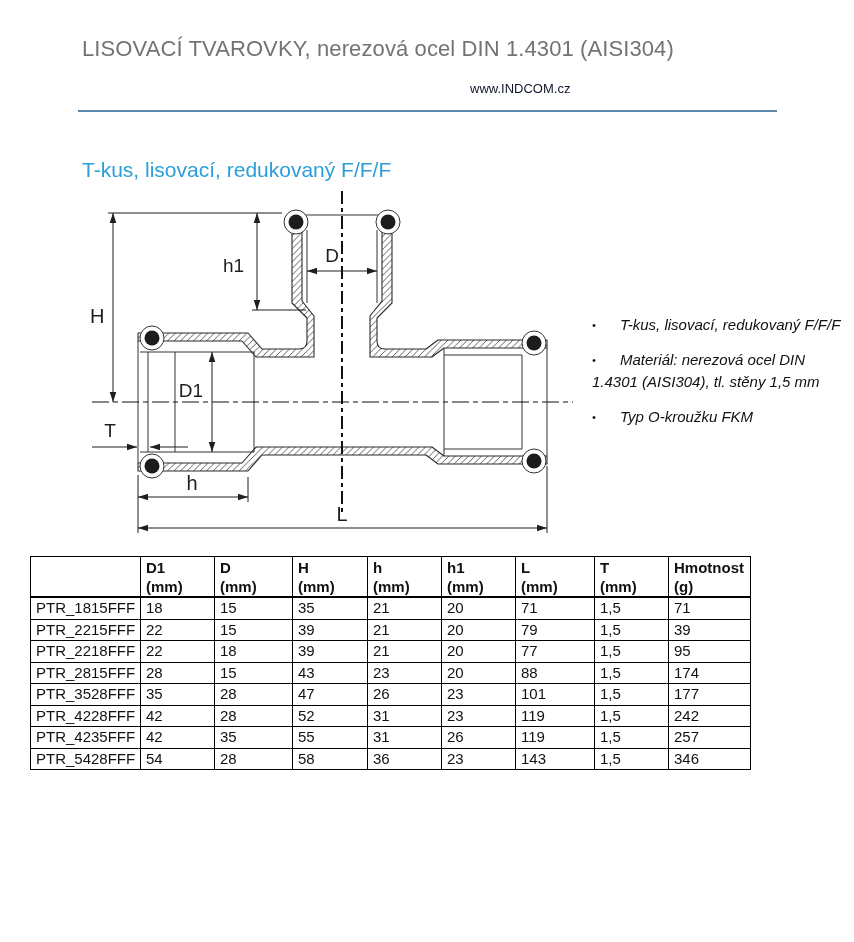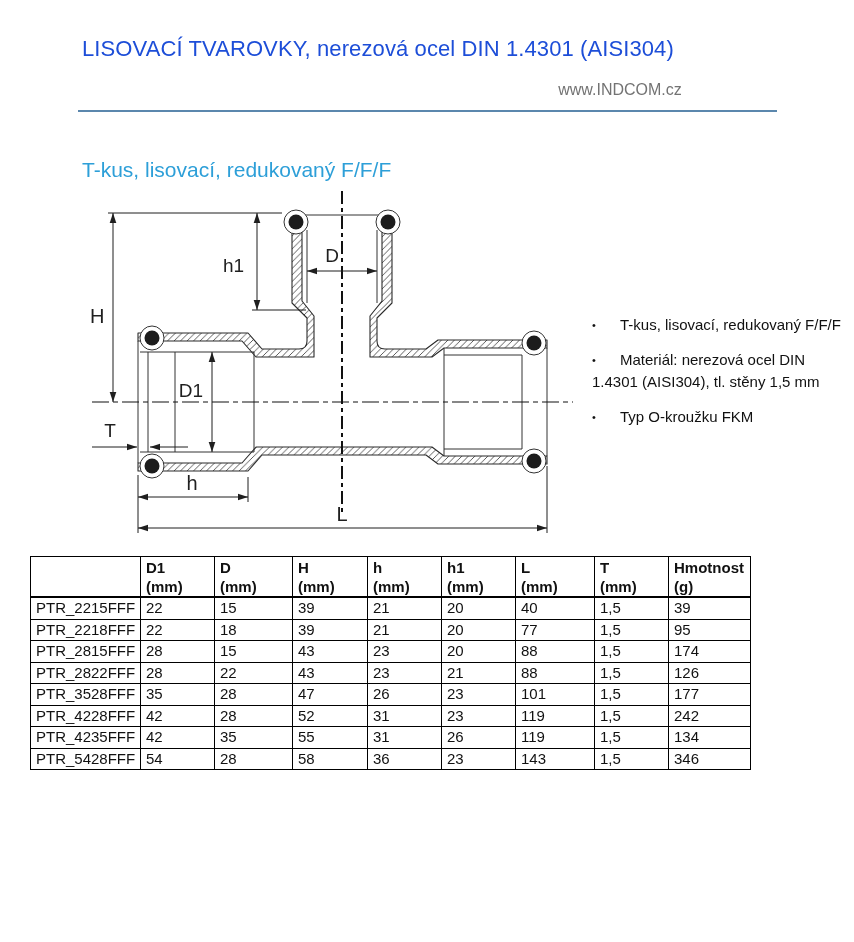--- a/index.html
+++ b/index.html
@@ -2,34 +2,34 @@
 <html><head>
 <meta charset="utf-8">
 <style>
   html,body{margin:0;padding:0;}
   body{
     width:854px;height:942px;position:relative;background:#fff;
     font-family:"Liberation Sans",sans-serif;color:#000;overflow:hidden;
   }
   .title{
     position:absolute;left:82px;top:36px;font-size:22px;letter-spacing:.1px;
-    color:#1d4ed8;white-space:nowrap;
+    color:#737373;white-space:nowrap;
   }
   .website{
-    position:absolute;left:470px;top:81px;width:300px;text-align:center;
-    font-size:16px;color:#737373;
+    position:absolute;left:470px;top:81px;width:300px;text-align:left;
+    font-size:13px;color:#0f172a;
   }
   .rule{position:absolute;left:78px;top:110px;width:699px;height:2px;background:#5b87ad;}
   .subtitle{
     position:absolute;left:82px;top:158px;font-size:21px;color:#2d9fd8;white-space:nowrap;
   }
   .drawing{position:absolute;left:70px;top:185px;}
   .drawing text{font-family:"Liberation Sans",sans-serif;fill:#1f1f1f;}
   .notes{position:absolute;left:592px;top:314px;width:260px;font-size:15px;line-height:22px;color:#111;}
-  .note{margin-bottom:13px;}
+  .note{margin-bottom:13px;font-style:italic;}
   .blt{display:inline-block;width:28px;font-size:11px;vertical-align:1px;}
   table.dims{
     position:absolute;left:30px;top:556px;width:720px;border-collapse:collapse;
     table-layout:fixed;font-size:15px;color:#111;
   }
   table.dims th,table.dims td{
     border:1px solid #000;text-align:left;font-weight:normal;
     padding:0 3px 0 5px;overflow:hidden;white-space:nowrap;
   }
   table.dims thead th{font-weight:bold;height:39px;line-height:19px;vertical-align:middle;border-bottom:2px solid #000;}
@@ -174,27 +174,38 @@
         <th><span>H</span><br><span>(mm)</span></th>
         <th><span>h</span><br><span>(mm)</span></th>
         <th><span>h1</span><br><span>(mm)</span></th>
         <th><span>L</span><br><span>(mm)</span></th>
         <th><span>T</span><br><span>(mm)</span></th>
         <th><span>Hmotnost</span><br><span>(g)</span></th>
       </tr>
     </thead>
   <tbody>
       <tr>
+        <td>PTR_1815FFF</td>
+        <td>18</td>
+        <td>15</td>
+        <td>35</td>
+        <td>21</td>
+        <td>20</td>
+        <td>71</td>
+        <td>1,5</td>
+        <td>71</td>
+      </tr>
+      <tr>
         <td>PTR_2215FFF</td>
         <td>22</td>
         <td>15</td>
         <td>39</td>
         <td>21</td>
         <td>20</td>
-        <td>40</td>
+        <td>79</td>
         <td>1,5</td>
         <td>39</td>
       </tr>
       <tr>
         <td>PTR_2218FFF</td>
         <td>22</td>
         <td>18</td>
         <td>39</td>
         <td>21</td>
         <td>20</td>
@@ -205,31 +216,20 @@
       <tr>
         <td>PTR_2815FFF</td>
         <td>28</td>
         <td>15</td>
         <td>43</td>
         <td>23</td>
         <td>20</td>
         <td>88</td>
         <td>1,5</td>
         <td>174</td>
-      </tr>
-      <tr>
-        <td>PTR_2822FFF</td>
-        <td>28</td>
-        <td>22</td>
-        <td>43</td>
-        <td>23</td>
-        <td>21</td>
-        <td>88</td>
-        <td>1,5</td>
-        <td>126</td>
       </tr>
       <tr>
         <td>PTR_3528FFF</td>
         <td>35</td>
         <td>28</td>
         <td>47</td>
         <td>26</td>
         <td>23</td>
         <td>101</td>
         <td>1,5</td>
@@ -248,21 +248,21 @@
       </tr>
       <tr>
         <td>PTR_4235FFF</td>
         <td>42</td>
         <td>35</td>
         <td>55</td>
         <td>31</td>
         <td>26</td>
         <td>119</td>
         <td>1,5</td>
-        <td>134</td>
+        <td>257</td>
       </tr>
       <tr>
         <td>PTR_5428FFF</td>
         <td>54</td>
         <td>28</td>
         <td>58</td>
         <td>36</td>
         <td>23</td>
         <td>143</td>
         <td>1,5</td>

